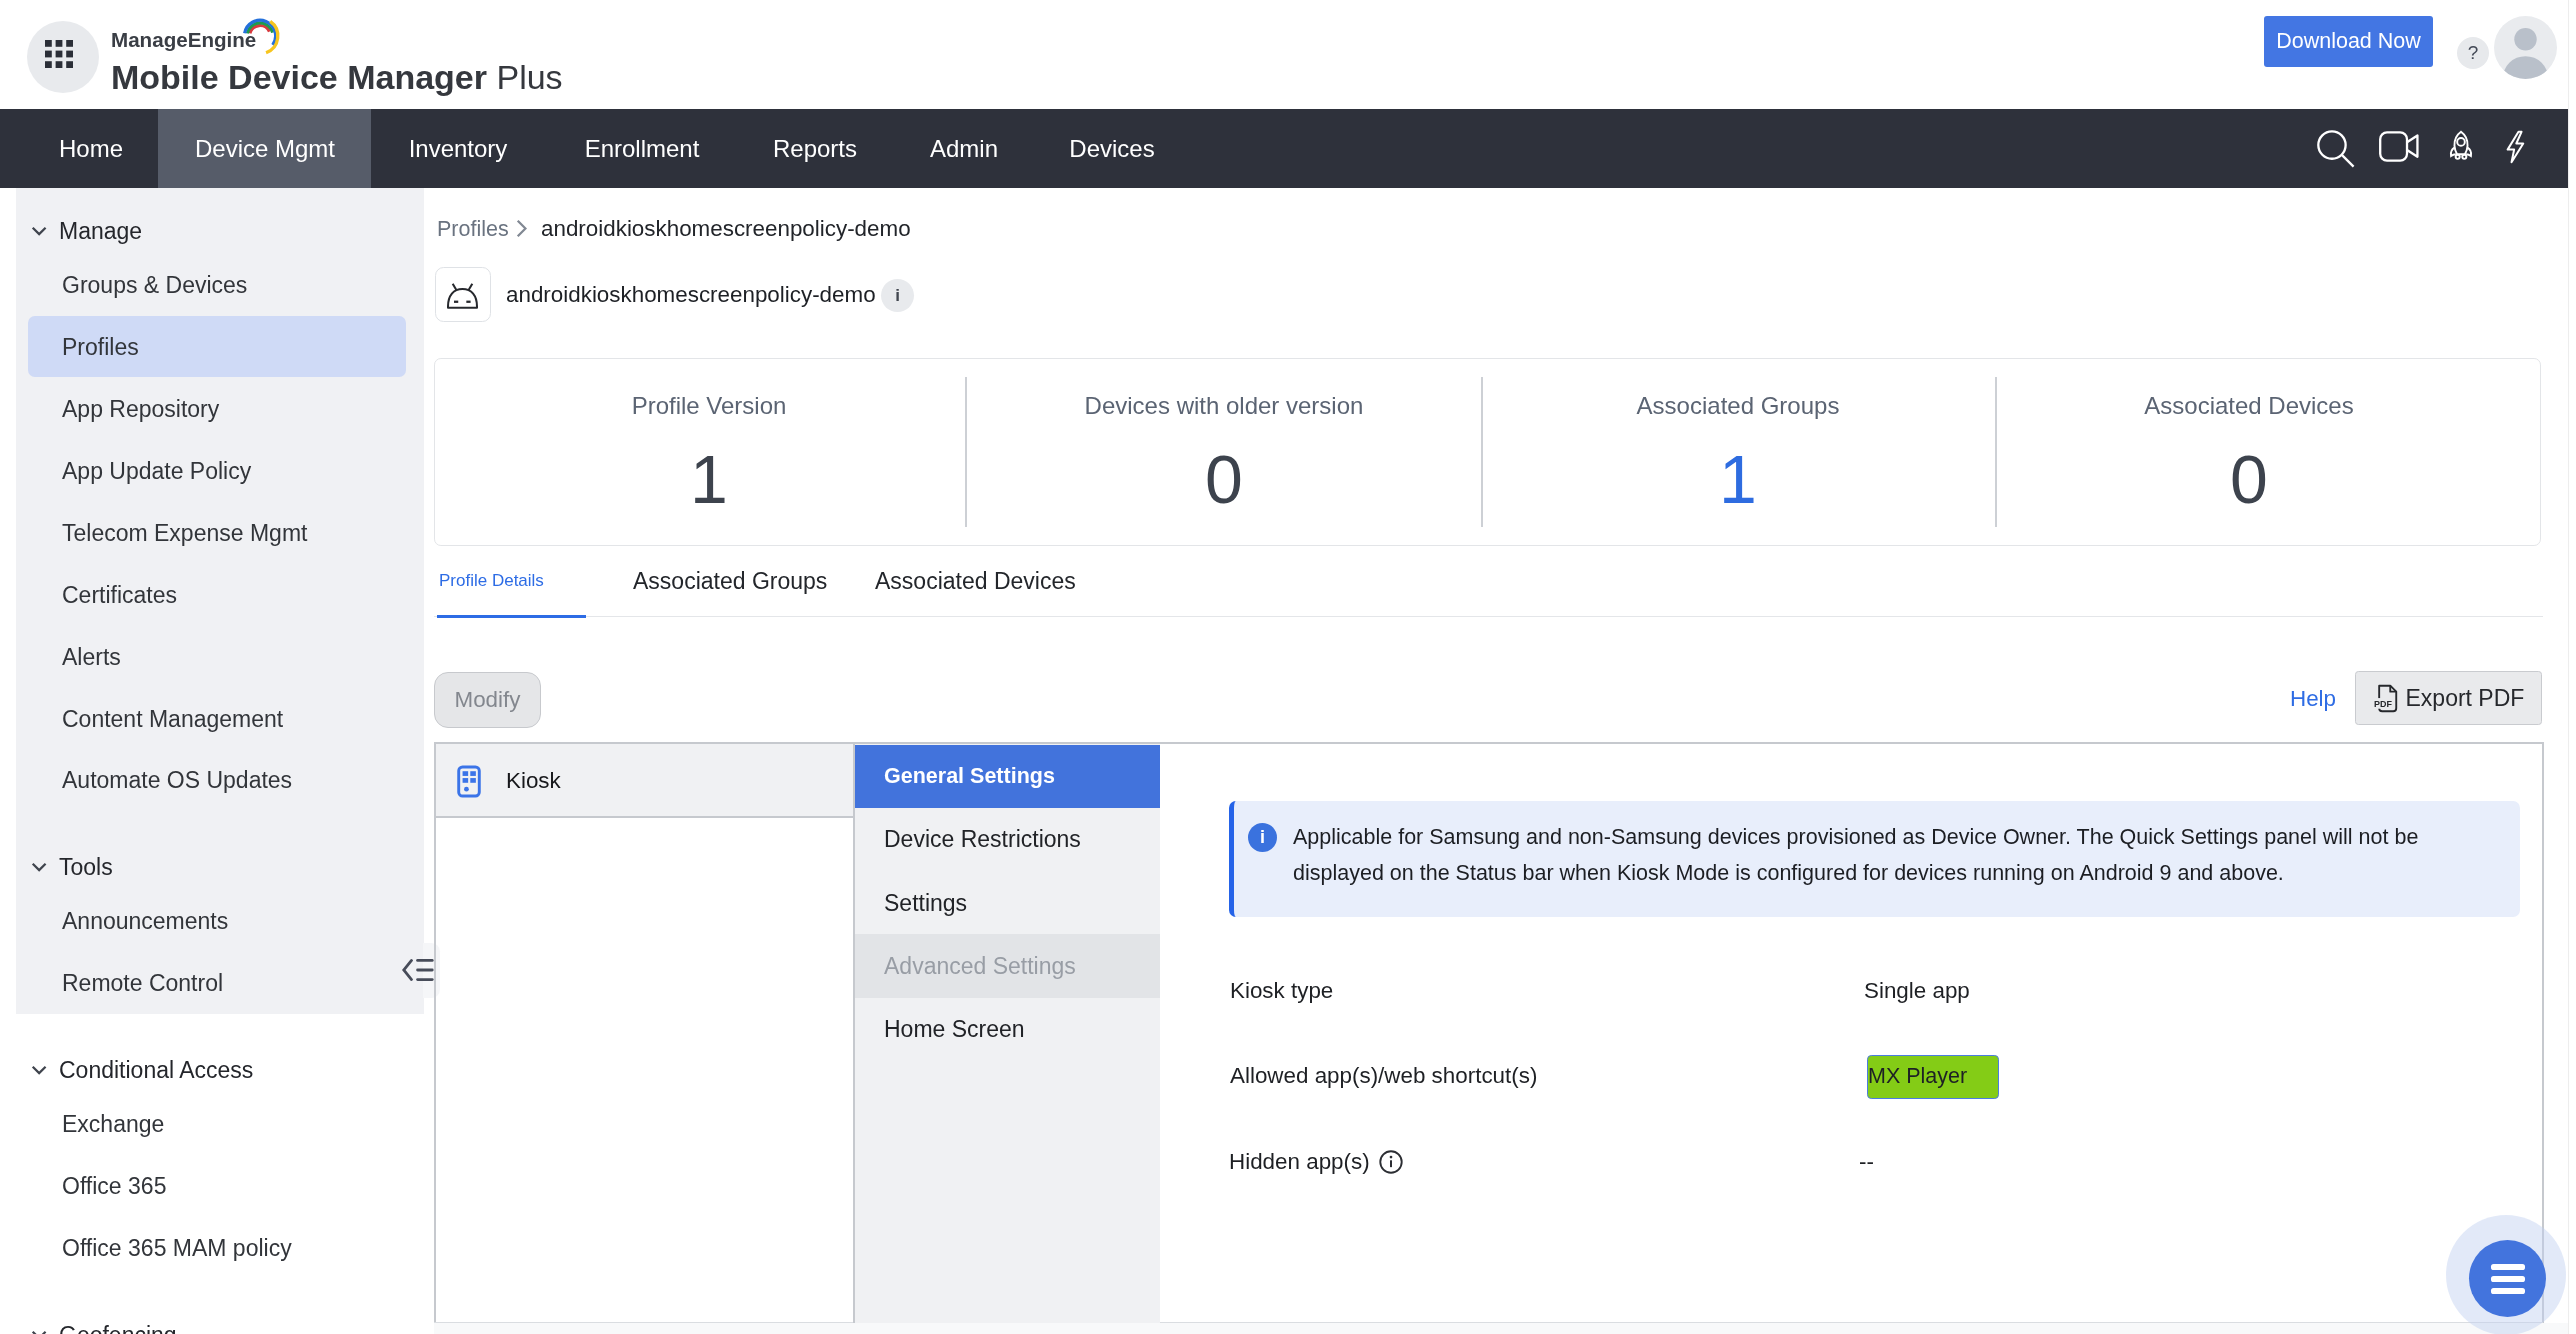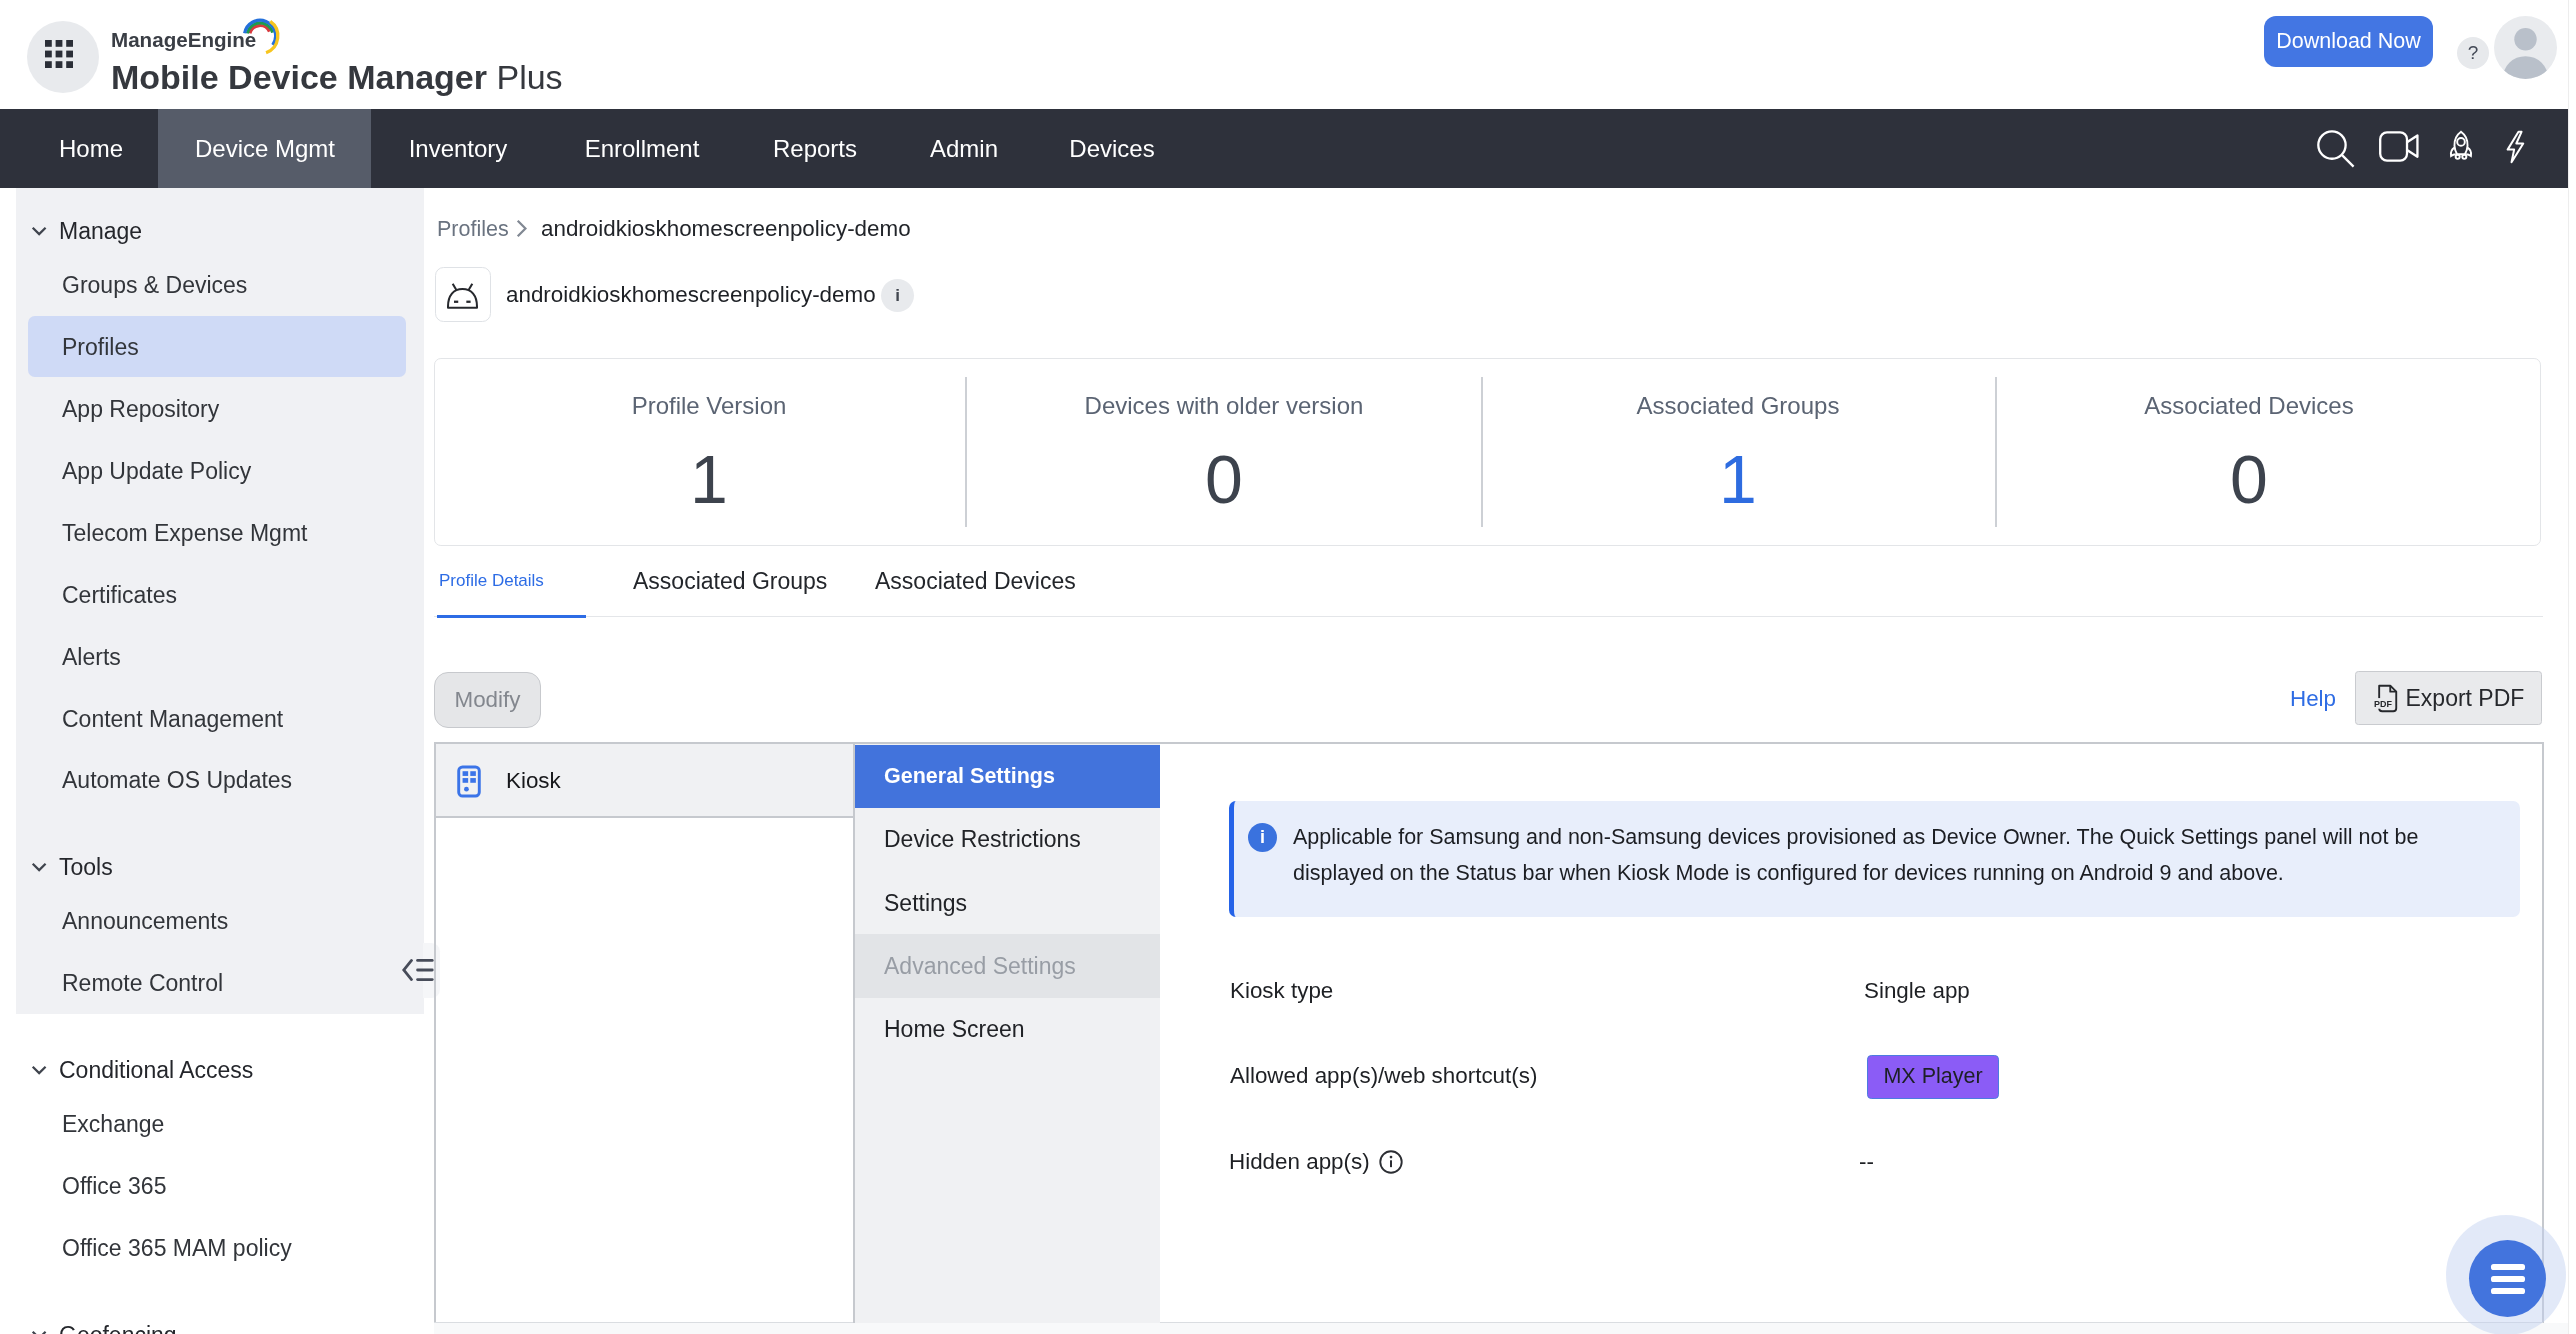--- a/index.html
+++ b/index.html
@@ -41,21 +41,21 @@
 </g>
     </svg>
 <div class="a" style="left:111px;top:27.5px;font-size:20.6px;font-weight:600;color:#3a3e45">ManageEngine</div>
 <svg class="a" style="left:234px;top:9.5px" width="52" height="52" viewBox="0 0 60 60" fill="none">
 <path d="M 18.4 26.9 A 12 12 0 0 1 40.9 24.9" stroke="#d83a3e" stroke-width="3.6"></path>
 <path d="M 15.3 26.9 A 15 15 0 0 1 44.5 26.1" stroke="#1f9b4e" stroke-width="3.6"></path>
 <path d="M 12.3 26.9 A 18 18 0 1 1 44.7 40.3" stroke="#2470db" stroke-width="3.8"></path>
 <path d="M 41.8 13.2 A 20.5 20.5 0 0 1 37.0 49.3" stroke="#f7c51e" stroke-width="3.8"></path>
 </svg>
 <div class="a cy" style="left:111px;top:77px;font-size:34px;font-weight:700;color:#35383e;white-space:nowrap">Mobile Device Manager <span style="font-weight:400">Plus</span></div>
-<div class="a" style="left:2264px;top:15.5px;width:169px;height:51px;border-radius:12px;background:#4376e3;color:#fff;font-size:21.5px;text-align:center;line-height:51px">Download Now</div>
+<div class="a" style="left:2264px;top:15.5px;width:169px;height:51px;border-radius:3px;background:#4376e3;color:#fff;font-size:21.5px;text-align:center;line-height:51px">Download Now</div>
 <div class="a" style="left:2457px;top:37px;width:32px;height:32px;border-radius:50%;background:#e7e9ec;color:#434956;font-size:19px;text-align:center;line-height:32px">?</div>
 <div class="a" style="left:2494px;top:16.3px;width:63px;height:63px;border-radius:50%;background:#e9ebee;overflow:hidden">
 <svg width="63" height="63" viewBox="0 0 73 73">
         <circle cx="36.5" cy="27" r="13" fill="#b9c0ca"></circle>
         <path d="M 10 73 a 26.5 26.5 0 0 1 53 0 z" fill="#b9c0ca"></path>
       </svg>
 </div>
 
 <div id="nav">
 <div class="a" style="left:158px;top:0;width:213px;height:79px;background:#565c69"></div>
@@ -203,21 +203,21 @@
 <div class="mi" style="top:966px;color:#989da5">Advanced Settings</div>
 <div class="mi" style="top:1029px">Home Screen</div>
 
 <div class="a" style="left:1229px;top:801px;width:1291px;height:116px;background:#e8eefb;border-left:5.2px solid #2563e8;border-radius:6.9px"></div>
 <div class="a" style="left:1248px;top:823px;width:29px;height:29px;border-radius:50%;background:#3a72de;color:#fff;font-size:18px;font-weight:700;text-align:center;line-height:29px">i</div>
 <div class="a" style="left:1293px;top:819px;font-size:21.5px;line-height:36px;color:#1c1e23">Applicable for Samsung and non-Samsung devices provisioned as Device Owner. The Quick Settings panel will not be<br>displayed on the Status bar when Kiosk Mode is configured for devices running on Android 9 and above.</div>
 
 <div class="lb" style="left:1230px;top:991px">Kiosk type</div>
 <div class="lb" style="left:1864px;top:991px">Single app</div>
 <div class="lb" style="left:1230px;top:1076px">Allowed app(s)/web shortcut(s)</div>
-<div class="a" style="left:1867px;top:1055px;width:132px;height:44px;background:#8b5cf6;border:1.3px solid #4c7ce0;border-radius:4.3px;color:#1d2025;font-size:21.5px;text-align:center;line-height:41px">MX Player</div>
+<div class="a" style="left:1867px;top:1055px;width:132px;height:44px;background:#84cc16;border:1.3px solid #4c7ce0;border-radius:4.3px;color:#1d2025;font-size:21.5px;text-align:left;line-height:41px">MX Player</div>
 <div class="lb" style="left:1229px;top:1162px">Hidden app(s)</div>
 <svg class="a" style="left:1379px;top:1150px" width="24" height="24" viewBox="0 0 28 28" fill="none">
       <circle cx="14" cy="14" r="12.5" stroke="#2c2e33" stroke-width="2.2"></circle>
       <line x1="14" y1="12" x2="14" y2="20" stroke="#2c2e33" stroke-width="2.4"></line>
       <circle cx="14" cy="8.3" r="1.6" fill="#2c2e33"></circle>
     </svg>
 <div class="lb" style="left:1859px;top:1162px">--</div>
 
 <div class="a" style="left:2446px;top:1215px;width:120px;height:120px;border-radius:50%;background:rgba(190,207,240,0.45)"></div>
 <div class="a" style="left:2469px;top:1240px;width:77px;height:77px;border-radius:50%;background:#4374dd"></div>

